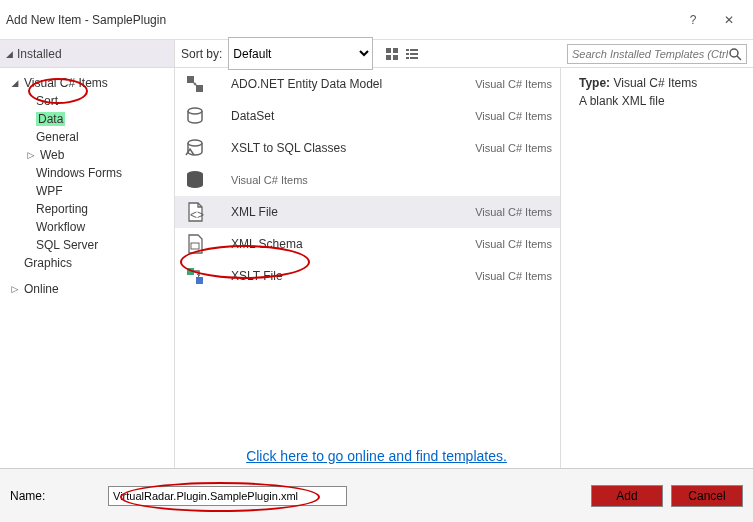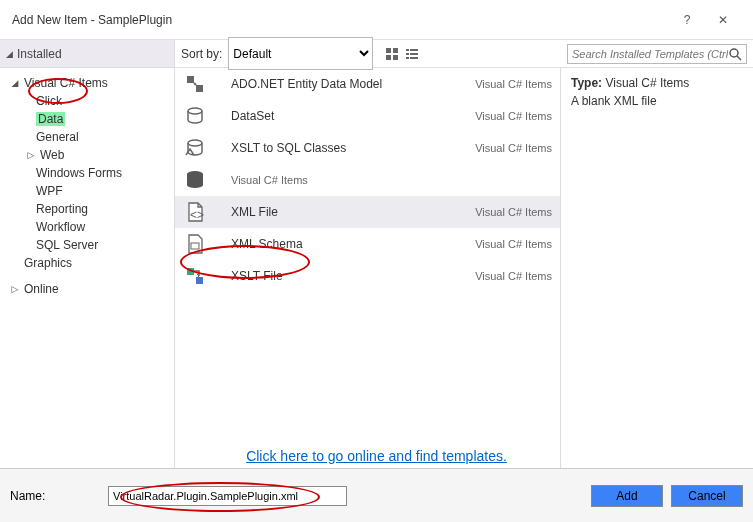--- a/index.html
+++ b/index.html
@@ -1,19 +1,19 @@
 <!DOCTYPE html>
 <html><head>
 <meta charset="utf-8">
 <style>
 * { box-sizing: border-box; margin: 0; padding: 0; font-family: "Segoe UI", Tahoma, sans-serif; font-size: 12px; }
 body { background: #fff; width: 753px; height: 522px; overflow: hidden; position: relative; }
 
 
-.titlebar { height: 40px; display: flex; align-items: center; padding: 0 12px; background: #fff; border-bottom: 1px solid #e0e0e0; }
+.titlebar { height: 40px; display: flex; align-items: center; padding: 0 6px; background: #fff; border-bottom: 1px solid #e0e0e0; }
 .titlebar .title { flex: 1; color: #333; }
 .titlebar .btn { width: 36px; height: 28px; display: flex; align-items: center; justify-content: center; color: #555; }
 
 
 .toprow { height: 28px; display: flex; border-bottom: 1px solid #ddd; }
 .installed { width: 175px; background: #eceaf0; display: flex; align-items: center; padding-left: 6px; color: #444; border-right: 1px solid #ddd; gap:4px;}
 .installed .tri { font-size:9px; color:#555;}
 .sortarea { flex: 1; display: flex; align-items: center; padding: 0 6px; gap: 6px; }
 .sortarea .lbl { color: #333; }
 .sortarea select { width: 145px; height: 33px; border: 1px solid #b8b8b8; background: #fff; }
@@ -37,33 +37,33 @@
 .col-mid { flex: 1; border-right: 1px solid #ddd; overflow-y:auto; position:relative; }
 .item { display:flex; align-items:center; height:32px; padding:0 8px; gap:24px; }
 .item.sel { background:#ececf0; }
 .item .ico { width:24px; height:24px; display:flex; align-items:center; justify-content:center; }
 .item .ico svg { width:22px; height:22px; }
 .item .name { flex:1; color:#333; }
 .item .lang { color:#666; font-size:11px; }
 .circle2 { position:absolute; left:5px; top:177px; width:130px; height:34px; border:2px solid #c00; border-radius:50%; pointer-events:none;}
 
 .col-right { width: 192px; padding: 8px 10px; color:#333; }
-.col-right .line { margin-bottom:4px; }
+.col-right .line { margin-bottom:4px;margin-left:8px; }
 .col-right .typebold { font-weight:bold; }
 
 
 .bottomlink { position:absolute; bottom:58px; left:0; right:0; text-align:center; }
 .bottomlink a { color:#0066cc; text-decoration:underline; font-size:14px; }
 
 
 .footer { position:absolute; bottom:0; left:0; right:0; height:54px; border-top:1px solid #ccc; background:#f5f5f5; display:flex; align-items:center; padding:16px 10px; gap:8px; }
 .footer .namelbl { width:90px; }
 .footer input { flex:1; max-width:430px; height:20px; border:1px solid #888; padding:0 4px; font-size:11px; }
 .footer .spacer { flex:1; }
-.footer button { width:72px; height:22px; border:1px solid #888; background:#3b82f6; }
+.footer button { width:72px; height:22px; border:1px solid #888; background:#b91c1c; }
 .circle3 { position:absolute; left:120px; bottom:10px; width:200px; height:30px; border:2px solid #c00; border-radius:50%; pointer-events:none;}
 </style>
 </head>
 <body>
 
 <div class="titlebar">
   <div class="title">Add New Item - SamplePlugin</div>
   <div class="btn">?</div>
   <div class="btn">✕</div>
 </div>
@@ -112,21 +112,21 @@
 
 <div class="main">
 
   <div class="col-left">
     <div class="tree-row">
       <span class="tri">◢</span>
       <span class="lbl">Visual C# Items</span>
     </div>
     <div class="tree-row">
         <span class="indent" style="width:22px"></span>
-        <span class="lbl">Click</span>
+        <span class="lbl">Sort</span>
       </div>
     <div class="tree-row sel">
         <span class="indent" style="width:22px"></span>
         <span class="lbl">Data</span>
       </div>
     <div class="tree-row">
         <span class="indent" style="width:22px"></span>
         <span class="lbl">General</span>
       </div>
     <div class="tree-row">

